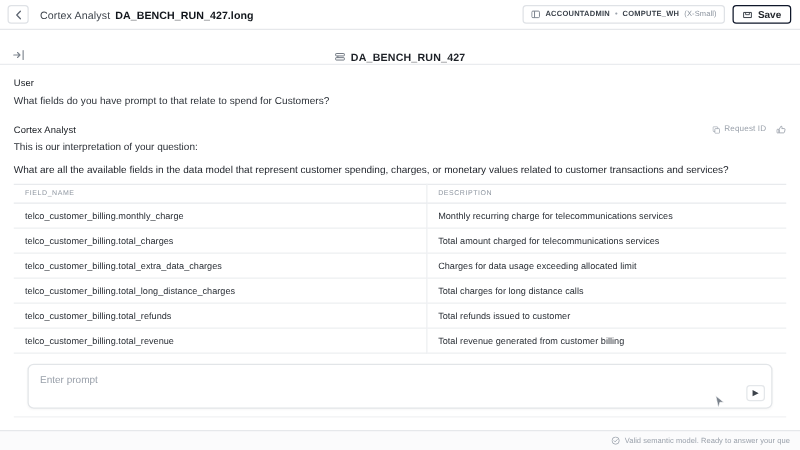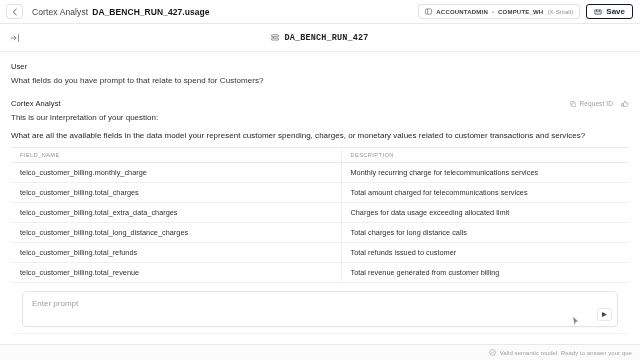--- a/index.html
+++ b/index.html
@@ -44,26 +44,25 @@
     display: flex; align-items: center; gap: 4px;
     height: 15px; padding: 0 7px;
     border: 1px solid #0f172a; border-radius: 3px; background: #fff;
   }
   .save-text { font-size: 8px; color: #23272d; font-weight: bold; }
   .ic { display:inline-block; flex: none; }
 
   
   .subbar {
     height: 28px; min-height: 28px;
-    display: flex; align-items: center;
+    display: flex; align-items: flex-end;
     position: relative;
     border-bottom: 1px solid #eaecef;
     padding: 0 8px;
     background: #fff;
-    font-family: Liberation Mono, monospace;
   }
   .panel-toggle { width: 14px; height: 14px; display:flex; align-items:center; justify-content:center; color:#7c848e; }
   .subbar-title {
     position: absolute; left: 0; right: 0;
     display: flex; align-items: center; justify-content: center; gap: 5px;
     pointer-events: none;
   }
   .subbar-title-text { font-size: 8.5px; font-weight: bold; color: #1d2127; letter-spacing: .15px; }
 
   
@@ -147,21 +146,21 @@
 
 <div class="app">
 
   <div class="topbar">
     <div class="back-btn">
       <svg class="ic" width="6" height="8" viewBox="0 0 6 8" fill="none">
         <path d="M4.3 1L1.4 4l2.9 3" stroke="#5c6470" stroke-width="1" fill="none" stroke-linecap="round" stroke-linejoin="round"></path>
       </svg>
     </div>
     <span class="hdr-app-name">Cortex Analyst</span>
-    <span class="hdr-file-name">DA_BENCH_RUN_427.usage</span>
+    <span class="hdr-file-name">DA_BENCH_RUN_427.long</span>
 
     <div class="topbar-right">
       <div class="ctx-pill">
         <svg class="ic" width="7" height="7" viewBox="0 0 8 8" fill="none">
           <rect x="0.5" y="1" width="7" height="6" rx="1" stroke="#7c848e" stroke-width="0.9"></rect>
           <path d="M3 1v6" stroke="#7c848e" stroke-width="0.9"></path>
         </svg>
         <span class="ctx-text">ACCOUNTADMIN</span>
         <span class="ctx-sep">•</span>
         <span class="ctx-text">COMPUTE_WH</span>
@@ -215,21 +214,21 @@
           <div class="thumb-up">
             <svg class="ic" width="8" height="8" viewBox="0 0 9 9" fill="none">
               <path d="M2.6 3.9L4.3 1c.7 0 1 .5.9 1.1l-.2 1.1h2.1c.6 0 .9.4.8.9l-.5 2.3c-.1.4-.4.7-.9.7H2.6z" stroke="#9aa1ab" stroke-width="0.75" fill="none" stroke-linejoin="round"></path>
               <rect x="0.6" y="3.9" width="1.9" height="3.2" rx="0.4" stroke="#9aa1ab" stroke-width="0.75"></rect>
             </svg>
           </div>
         </div>
       </div>
 
       <div class="analyst-sub">This is our interpretation of your question:</div>
-      <div class="analyst-question">What are all the available fields in the data model your represent customer spending, charges, or monetary values related to customer transactions and services?</div>
+      <div class="analyst-question">What are all the available fields in the data model that represent customer spending, charges, or monetary values related to customer transactions and services?</div>
 
       <table class="tbl">
         <thead>
           <tr>
             <th class="col-field">FIELD_NAME</th>
             <th>DESCRIPTION</th>
           </tr>
         </thead>
         <tbody>
           <tr>

